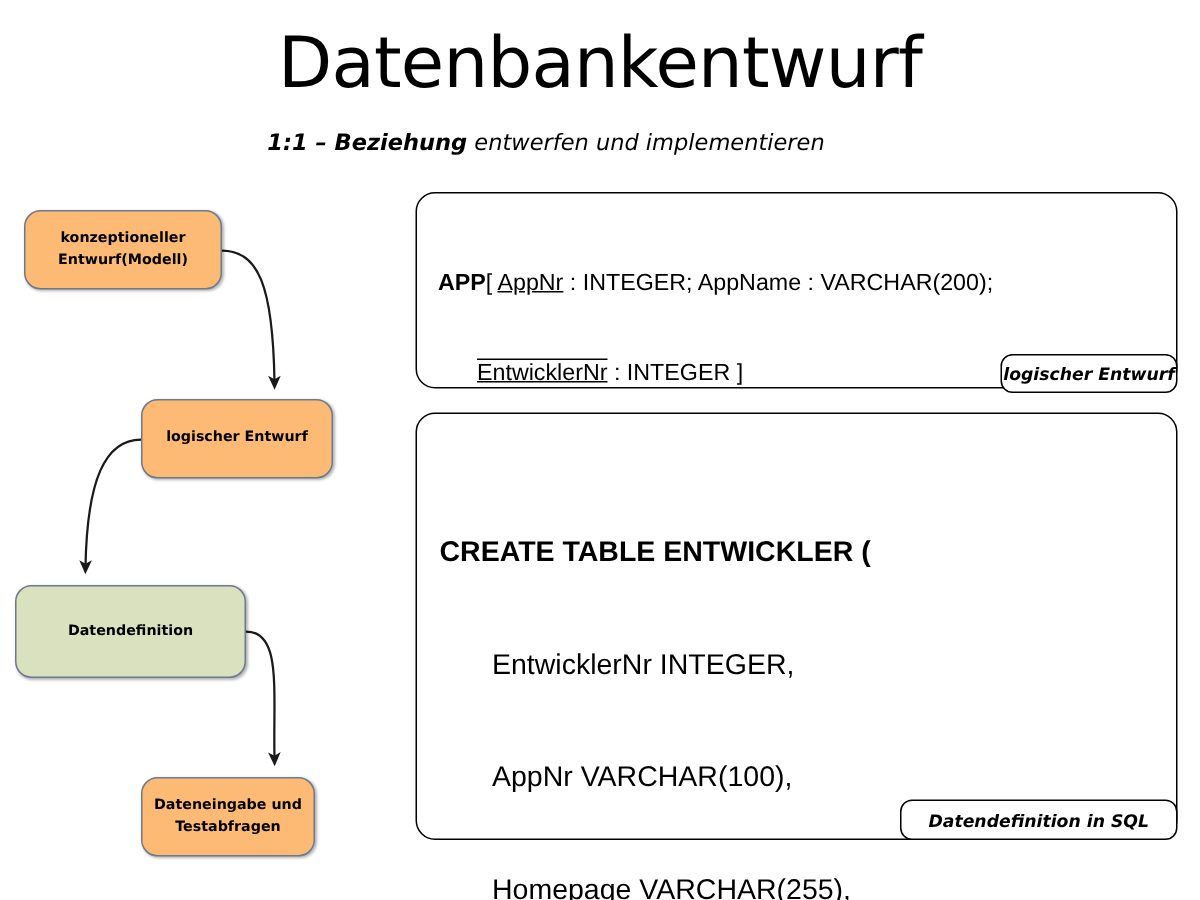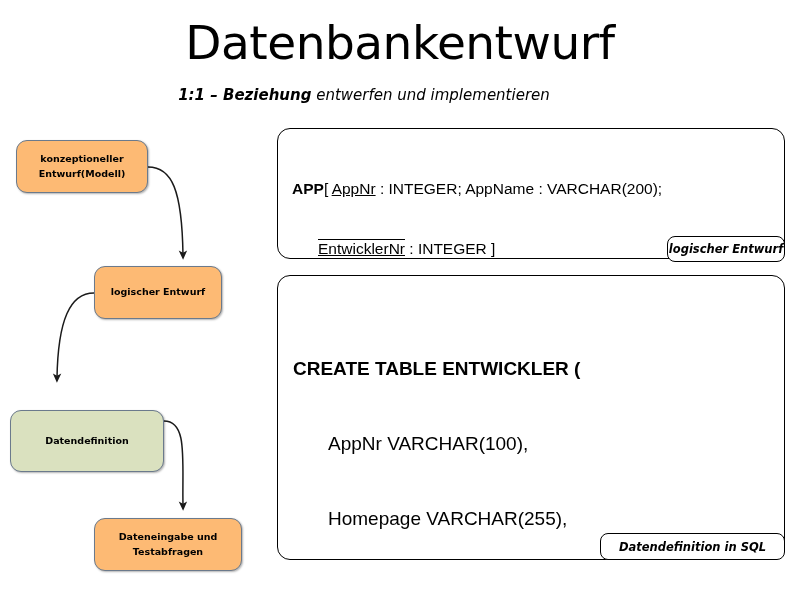--- a/index.html
+++ b/index.html
@@ -59,22 +59,22 @@
     font-weight: bold;
     line-height: 1.55;
     padding: 2px 6px;
     box-shadow: 1px 1px 2px rgba(0,0,0,0.30);
   }
   .flow-box.blue  { background: #fdba74; }
   .flow-box.green { background: #dae1bf; }
 
   #flow-box-1 { left: 16px;  top: 140px; width: 132px; height: 53px; }
   #flow-box-2 { left: 94px;  top: 266px; width: 128px; height: 53px; }
-  #flow-box-3 { left: 10px;  top: 390px; width: 154px; height: 62px; margin-top: 20px; }
-  #flow-box-4 { left: 94px;  top: 518px; width: 148px; height: 53px; }
+  #flow-box-3 { left: 10px;  top: 390px; width: 154px; height: 62px; }
+  #flow-box-4 { left: 94px;  top: 518px; width: 116px; height: 53px; }
 
   #flow-arrows {
     position: absolute;
     left: 0;
     top: 0;
     width: 800px;
     height: 600px;
     pointer-events: none;
   }
 
@@ -198,19 +198,20 @@
   <span class="ln"><span class="bold">ENTWICKLER</span><span>[ </span><span class="pk">EntwicklerNr</span><span> : INTEGER; Name : VARCHAR(100);</span></span>
   <span class="ln ind2">Homepage : VARCHAR(255) ]</span>
 </div>
 
 <div id="logical-tag" class="box-tag">logischer Entwurf</div>
 
 <div id="sql-box" class="content-box"></div>
 
 <div id="sql-text">
   <span class="ln bold">CREATE TABLE ENTWICKLER (</span>
+  <span class="ln ind">EntwicklerNr INTEGER,</span>
   <span class="ln ind">AppNr VARCHAR(100),</span>
   <span class="ln ind">Homepage VARCHAR(255),</span>
   
   
 </div>
 
 <div id="sql-tag" class="box-tag">Datendefinition in SQL</div>
 
 </body></html>

